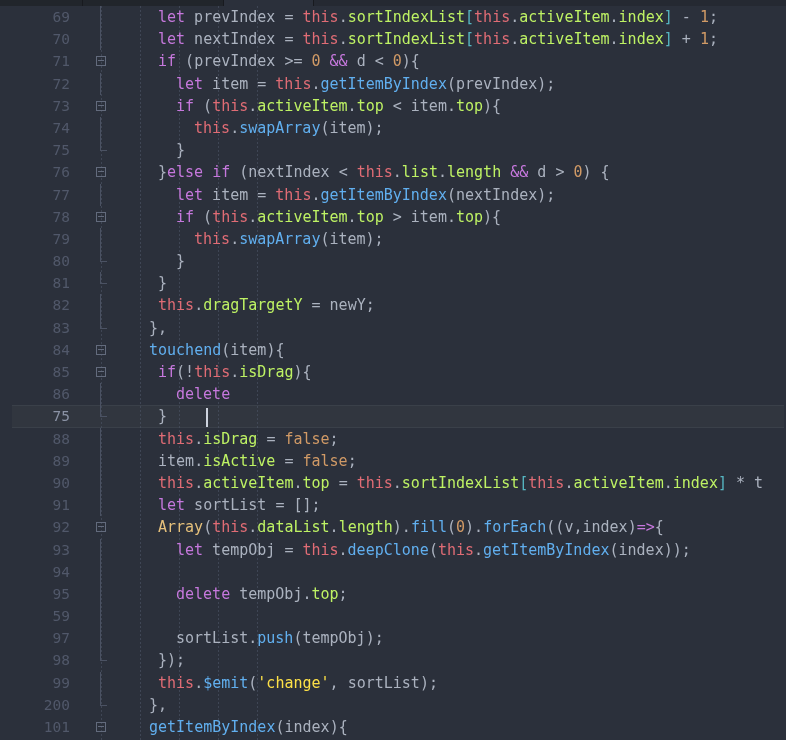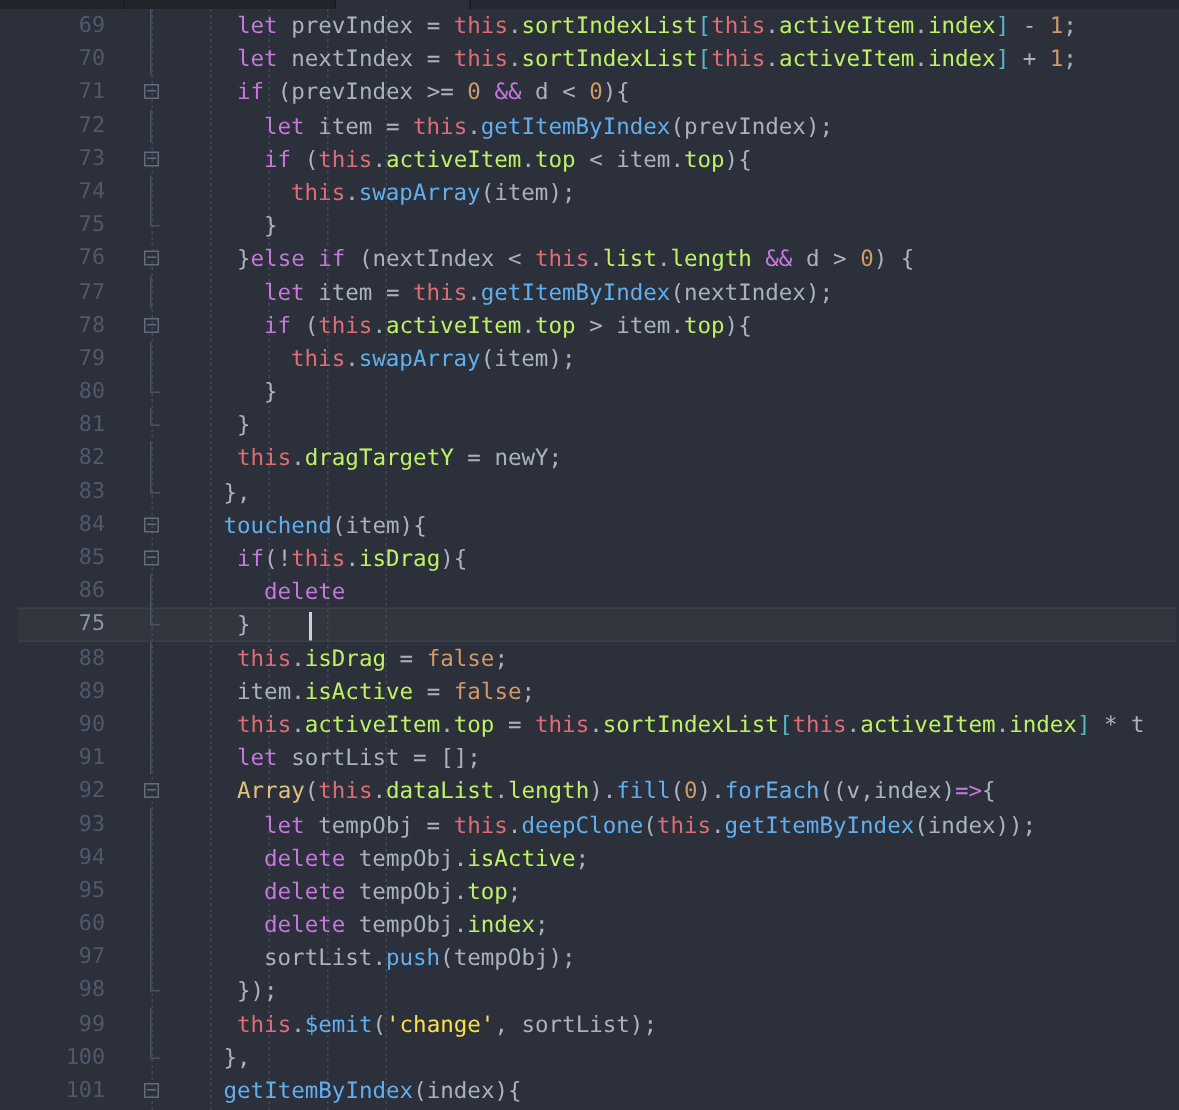--- a/index.html
+++ b/index.html
@@ -241,25 +241,25 @@
         <div class="code-row"><div class="gutter">84</div><div class="foldcol"><div class="fold-box"></div></div><div class="code-text" style="left: 137px;"><span class="t-fn">touchend</span><span class="t-punc">(</span><span class="t-plain">item</span><span class="t-punc">){</span></div></div>
         <div class="code-row"><div class="gutter">85</div><div class="foldcol"><div class="fold-box"></div></div><div class="code-text" style="left: 146px; text-align: center;"><span class="t-kw">if</span><span class="t-punc">(</span><span class="t-op">!</span><span class="t-this">this</span><span class="t-punc">.</span><span class="t-prop">isDrag</span><span class="t-punc">){</span></div></div>
         <div class="code-row"><div class="gutter">86</div><div class="foldcol"><div class="fold-line"></div></div><div class="code-text" style="left: 164px;"><span class="t-kw">delete</span></div></div>
         <div class="code-row current"><div class="row-underline-top"></div><div class="row-underline-bot"></div><div class="gutter">75</div><div class="foldcol"><div class="fold-line end"></div><div class="fold-line-foot"></div></div><div class="code-text" style="left: 146px;"><span class="t-punc">}</span></div></div>
         <div class="code-row"><div class="gutter">88</div><div class="foldcol"><div class="fold-line"></div></div><div class="code-text" style="left: 146px;"><span class="t-this">this</span><span class="t-punc">.</span><span class="t-prop">isDrag</span><span class="t-plain"> </span><span class="t-op">=</span><span class="t-plain"> </span><span class="t-num">false</span><span class="t-punc">;</span></div></div>
         <div class="code-row"><div class="gutter">89</div><div class="foldcol"><div class="fold-line"></div></div><div class="code-text" style="left: 146px;"><span class="t-plain">item</span><span class="t-punc">.</span><span class="t-prop">isActive</span><span class="t-plain"> </span><span class="t-op">=</span><span class="t-plain"> </span><span class="t-num">false</span><span class="t-punc">;</span></div></div>
         <div class="code-row"><div class="gutter">90</div><div class="foldcol"><div class="fold-line"></div></div><div class="code-text" style="left: 146px;"><span class="t-this">this</span><span class="t-punc">.</span><span class="t-prop">activeItem</span><span class="t-punc">.</span><span class="t-prop">top</span><span class="t-plain"> </span><span class="t-op">=</span><span class="t-plain"> </span><span class="t-this">this</span><span class="t-punc">.</span><span class="t-prop">sortIndexList</span><span class="t-brk">[</span><span class="t-this">this</span><span class="t-punc">.</span><span class="t-prop">activeItem</span><span class="t-punc">.</span><span class="t-prop">index</span><span class="t-brk">]</span><span class="t-plain"> </span><span class="t-op">*</span><span class="t-plain"> t</span></div></div>
         <div class="code-row"><div class="gutter">91</div><div class="foldcol"><div class="fold-line"></div></div><div class="code-text" style="left: 146px;"><span class="t-kw">let</span><span class="t-plain"> sortList </span><span class="t-op">=</span><span class="t-plain"> </span><span class="t-punc">[];</span></div></div>
         <div class="code-row"><div class="gutter">92</div><div class="foldcol"><div class="fold-box"></div></div><div class="code-text" style="left: 146px;"><span class="t-cls">Array</span><span class="t-punc">(</span><span class="t-this">this</span><span class="t-punc">.</span><span class="t-prop">dataList</span><span class="t-punc">.</span><span class="t-prop">length</span><span class="t-punc">).</span><span class="t-fn">fill</span><span class="t-punc">(</span><span class="t-num">0</span><span class="t-punc">).</span><span class="t-fn">forEach</span><span class="t-punc">((</span><span class="t-plain">v</span><span class="t-punc">,</span><span class="t-plain">index</span><span class="t-punc">)</span><span class="t-arrow">=&gt;</span><span class="t-punc">{</span></div></div>
         <div class="code-row"><div class="gutter">93</div><div class="foldcol"><div class="fold-line"></div></div><div class="code-text" style="left: 164px;"><span class="t-kw">let</span><span class="t-plain"> tempObj </span><span class="t-op">=</span><span class="t-plain"> </span><span class="t-this">this</span><span class="t-punc">.</span><span class="t-fn">deepClone</span><span class="t-punc">(</span><span class="t-this">this</span><span class="t-punc">.</span><span class="t-fn">getItemByIndex</span><span class="t-punc">(</span><span class="t-plain">index</span><span class="t-punc">));</span></div></div>
-        <div class="code-row"><div class="gutter">94</div><div class="foldcol"><div class="fold-line"></div></div><div class="code-text" style="left: 164px;"><span class="t-kw">delete</span><span class="t-plain"> tempObj</span><span class="t-punc">.</span><span class="t-prop">isActive</span><span class="t-punc">;</span></div></div>
+        <div class="code-row"><div class="gutter">94</div><div class="foldcol"><div class="fold-line"></div></div></div>
         <div class="code-row"><div class="gutter">95</div><div class="foldcol"><div class="fold-line"></div></div><div class="code-text" style="left: 164px;"><span class="t-kw">delete</span><span class="t-plain"> tempObj</span><span class="t-punc">.</span><span class="t-prop">top</span><span class="t-punc">;</span></div></div>
-        <div class="code-row"><div class="gutter">60</div><div class="foldcol"><div class="fold-line"></div></div><div class="code-text" style="left: 164px;"><span class="t-kw">delete</span><span class="t-plain"> tempObj</span><span class="t-punc">.</span><span class="t-prop">index</span><span class="t-punc">;</span></div></div>
+        <div class="code-row"><div class="gutter">59</div><div class="foldcol"><div class="fold-line"></div></div></div>
         <div class="code-row"><div class="gutter">97</div><div class="foldcol"><div class="fold-line"></div></div><div class="code-text" style="left: 164px;"><span class="t-plain">sortList</span><span class="t-punc">.</span><span class="t-fn">push</span><span class="t-punc">(</span><span class="t-plain">tempObj</span><span class="t-punc">);</span></div></div>
         <div class="code-row"><div class="gutter">98</div><div class="foldcol"><div class="fold-line end"></div><div class="fold-line-foot"></div></div><div class="code-text" style="left: 146px;"><span class="t-punc">});</span></div></div>
         <div class="code-row"><div class="gutter">99</div><div class="foldcol"><div class="fold-line"></div></div><div class="code-text" style="left: 146px;"><span class="t-this">this</span><span class="t-punc">.</span><span class="t-fn">$emit</span><span class="t-punc">(</span><span class="t-str">'change'</span><span class="t-punc">, </span><span class="t-plain">sortList</span><span class="t-punc">);</span></div></div>
-        <div class="code-row"><div class="gutter">100</div><div class="foldcol"><div class="fold-line end"></div><div class="fold-line-foot"></div></div><div class="code-text" style="left: 137px;"><span class="t-punc">},</span></div></div>
+        <div class="code-row"><div class="gutter">200</div><div class="foldcol"><div class="fold-line end"></div><div class="fold-line-foot"></div></div><div class="code-text" style="left: 137px;"><span class="t-punc">},</span></div></div>
         <div class="code-row"><div class="gutter">101</div><div class="foldcol"><div class="fold-box"></div></div><div class="code-text" style="left: 137px;"><span class="t-fn">getItemByIndex</span><span class="t-punc">(</span><span class="t-plain">index</span><span class="t-punc">){</span></div></div>
       </div>
     <div id="caret" style="left: 194px; top: 401.6px;"></div>
   </div>
 
 </div>
 
 </body></html>

